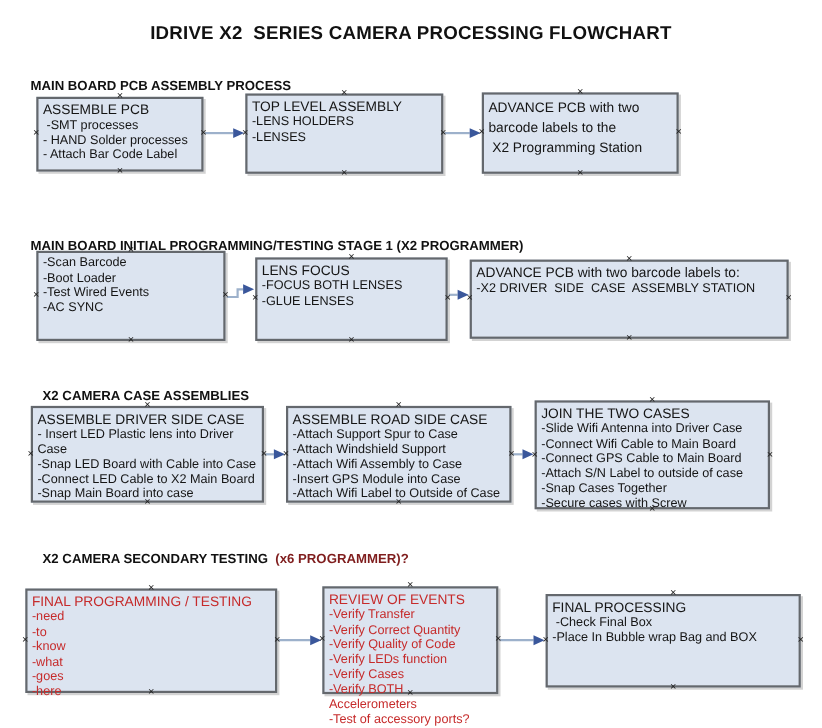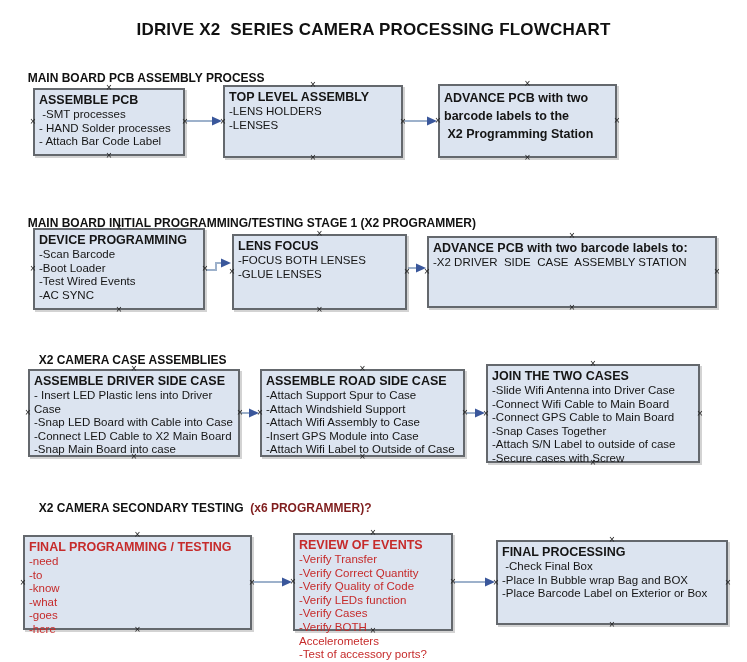--- a/index.html
+++ b/index.html
@@ -19,21 +19,21 @@
   #h1{left:21px;top:202px}
   #h2{left:32px;top:339px}
   #h3{left:32px;top:487px}
   .sec-h .red-part{color:#7f1d1d;}
   .box{
     position:absolute;box-sizing:border-box;
     background:#dce4f0;border:2px solid #64686d;
     box-shadow:2px 2px 0 rgba(130,130,130,.35);
     padding:3px 4px 0 4px;overflow:visible;z-index:2;
   }
-  .bt{font-size:12.5px;font-weight:bold;line-height:15px;white-space:pre-wrap;}
+  .bt{font-size:12.5px;font-weight:normal;line-height:15px;white-space:pre-wrap;}
   .bl{font-size:11.5px;line-height:13.6px;white-space:pre-wrap;}
   .red .bt,.red .bl{color:#c62b2b;}
   #bC .bt{line-height:18px;}
   #bA{left:33px;top:88px;width:152px;height:68px}
   #bB{left:223px;top:85px;width:180px;height:73px}
   #bC{left:438px;top:84px;width:179px;height:74px}
   #bD{left:33px;top:228px;width:172px;height:82px}
   #bE{left:232px;top:234px;width:175px;height:76px}
   #bF{left:427px;top:236px;width:290px;height:72px}
   #bG{left:28px;top:369px;width:212px;height:88px}
@@ -130,21 +130,20 @@
     <div class="bt">ADVANCE PCB with two</div>
     <div class="bt">barcode labels to the</div>
     <div class="bt"> X2 Programming Station</div>
     <span class="h ht">×</span>
     <span class="h hb">×</span>
     <span class="h hl">×</span>
     <span class="h hr">×</span>
   </div>
 
 <div class="box" id="bD">
-    <div class="bt">DEVICE PROGRAMMING</div>
     <div class="bl">-Scan Barcode</div>
     <div class="bl">-Boot Loader</div>
     <div class="bl">-Test Wired Events</div>
     <div class="bl">-AC SYNC</div>
     <span class="h ht">×</span>
     <span class="h hb">×</span>
     <span class="h hl">×</span>
     <span class="h hr">×</span>
   </div>
 <div class="box" id="bE">
@@ -186,22 +185,22 @@
     <span class="h ht">×</span>
     <span class="h hb">×</span>
     <span class="h hl">×</span>
     <span class="h hr">×</span>
   </div>
 <div class="box" id="bI">
     <div class="bt">JOIN THE TWO CASES</div>
     <div class="bl">-Slide Wifi Antenna into Driver Case</div>
     <div class="bl">-Connect Wifi Cable to Main Board</div>
     <div class="bl">-Connect GPS Cable to Main Board</div>
+    <div class="bl">-Attach S/N Label to outside of case</div>
     <div class="bl">-Snap Cases Together</div>
-    <div class="bl">-Attach S/N Label to outside of case</div>
     <div class="bl">-Secure cases with Screw</div>
     <span class="h ht">×</span>
     <span class="h hb">×</span>
     <span class="h hl">×</span>
     <span class="h hr">×</span>
   </div>
 
 <div class="box red" id="bJ">
     <div class="bt">FINAL PROGRAMMING / TESTING</div>
     <div class="bl">-need</div>
@@ -226,18 +225,17 @@
     <div class="bl">-Test of accessory ports?</div>
     <span class="h ht">×</span>
     <span class="h hb">×</span>
     <span class="h hl">×</span>
     <span class="h hr">×</span>
   </div>
 <div class="box" id="bL">
     <div class="bt">FINAL PROCESSING</div>
     <div class="bl"> -Check Final Box</div>
     <div class="bl">-Place In Bubble wrap Bag and BOX</div>
-    <div class="bl">-Place Barcode Label on Exterior or Box</div>
     <span class="h ht">×</span>
     <span class="h hb">×</span>
     <span class="h hl">×</span>
     <span class="h hr">×</span>
   </div>
 
 </body></html>

